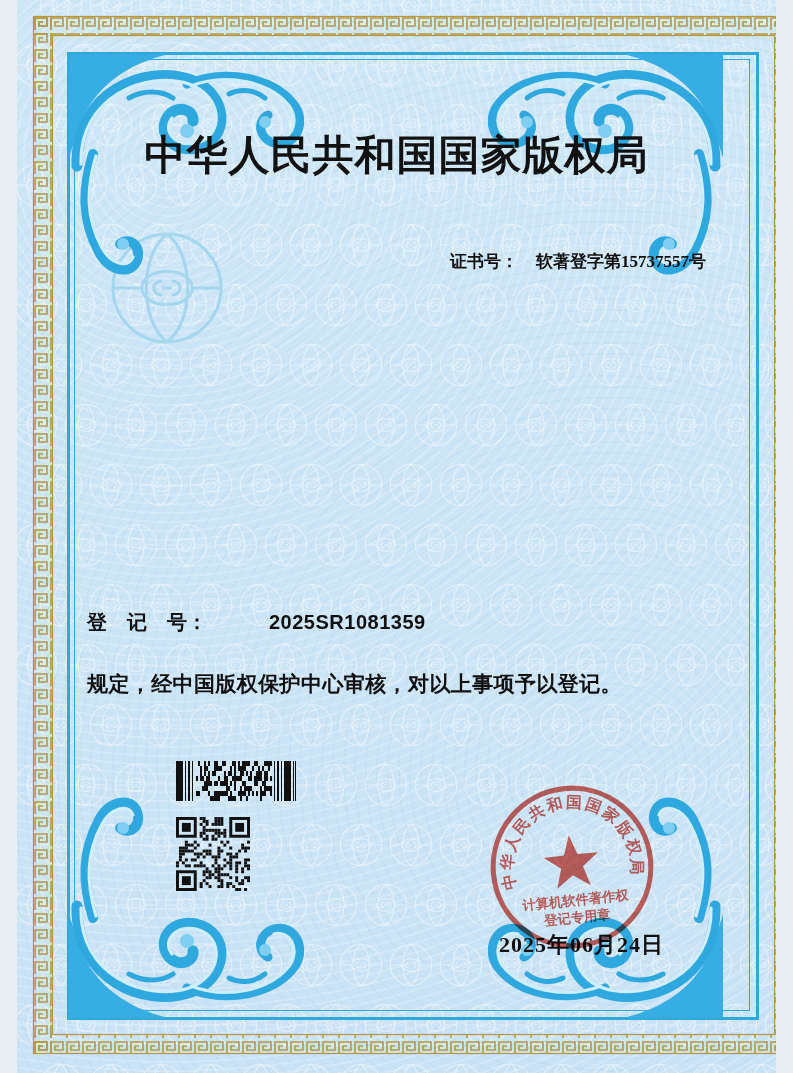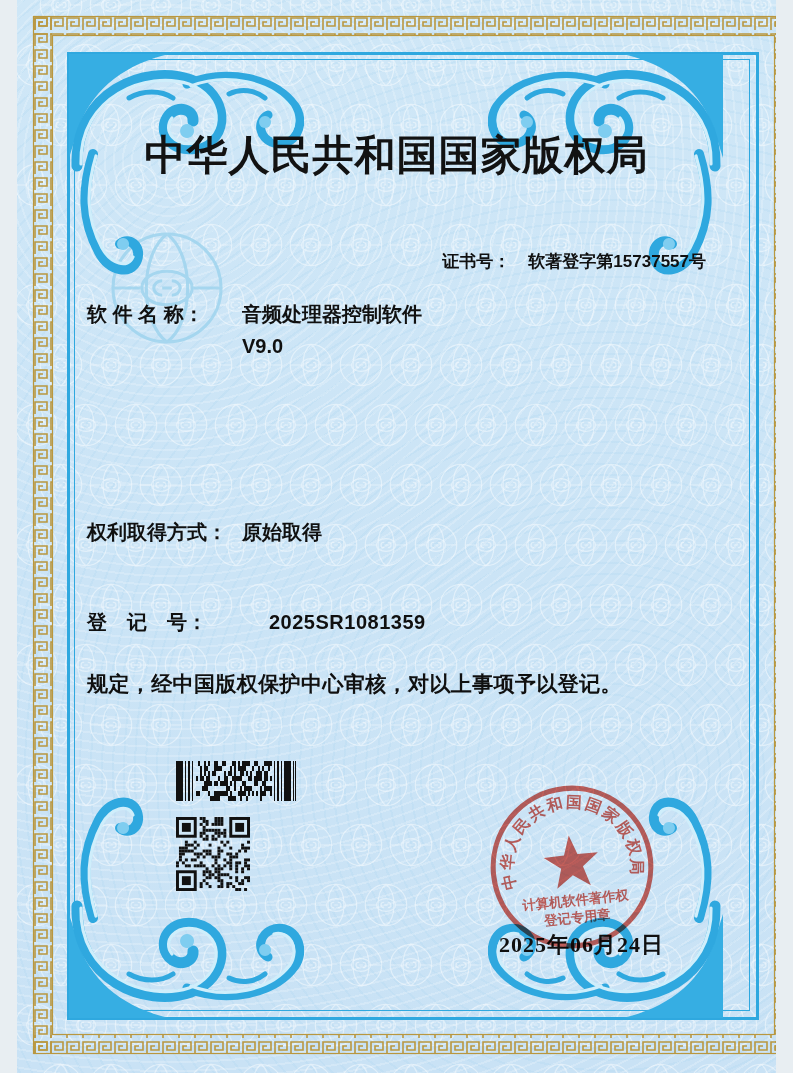--- a/index.html
+++ b/index.html
@@ -33,21 +33,21 @@
   .corner.br{right:53px;bottom:55px;transform:scale(-1,-1);}
 
   .content{position:absolute;inset:0;z-index:3;}
 
   .title{position:absolute;left:0;width:100%;text-align:center;
     font-family:"Liberation Serif", serif;font-weight:bold;font-size:41px;
     letter-spacing:1px;color:#121212;}
   .title.l1{top:128px;}
   .title.l2{top:188px;}
 
-  .cert-no{position:absolute;top:250px;right:70px;font-family:Liberation Sans, sans-serif;
+  .cert-no{position:absolute;top:250px;right:70px;font-family:Liberation Serif, serif;
     font-weight:bold;font-size:17px;white-space:pre;}
   .cert-no .gap{display:inline-block;width:18px;}
 
   .field{position:absolute;left:70px;right:66px;font-size:20px;font-weight:bold;white-space:pre;}
   .field .lbl{display:inline-block;width:155px;}
   .f1 {top:301px;}
   .f1b{top:335px;padding-left:155px;}
   .f2 {top:389px;}
   .f3 {top:519px;}
   .f4 {top:564px;}
@@ -1668,25 +1668,22 @@
     </svg>
   <svg class="corner br" viewBox="0 0 235 235">
       <use href="#cornerOrn"></use>
     </svg>
 
   <div class="content">
     <div class="title l1">中华人民共和国国家版权局</div>
 
     <div class="cert-no"><span>证书号：</span><span class="gap"></span><span>软著登字第15737557号</span></div>
 
-    <div class="field f1"><span class="lbl">软 件 名 称：</span><span class="val">音频处理器控制软件</span></div>
-    <div class="field f1b"><span class="val">V9.0</span></div>
-
-
-    <div class="field f3"><span class="lbl">权利取得方式：</span><span class="val">原始取得</span></div>
+
+
 
 
     <div class="field f5"><span class="lbl">登　记　号：</span><span class="val">2025SR1081359</span></div>
 
     <div class="body-par">
       <div class="ln2">规定，经中国版权保护中心审核，对以上事项予以登记。</div>
     </div>
 
     <svg class="barcode" id="barcodeSvg" width="120" height="40">
         <rect x="0" y="0" width="7" height="40" fill="#111"></rect>

